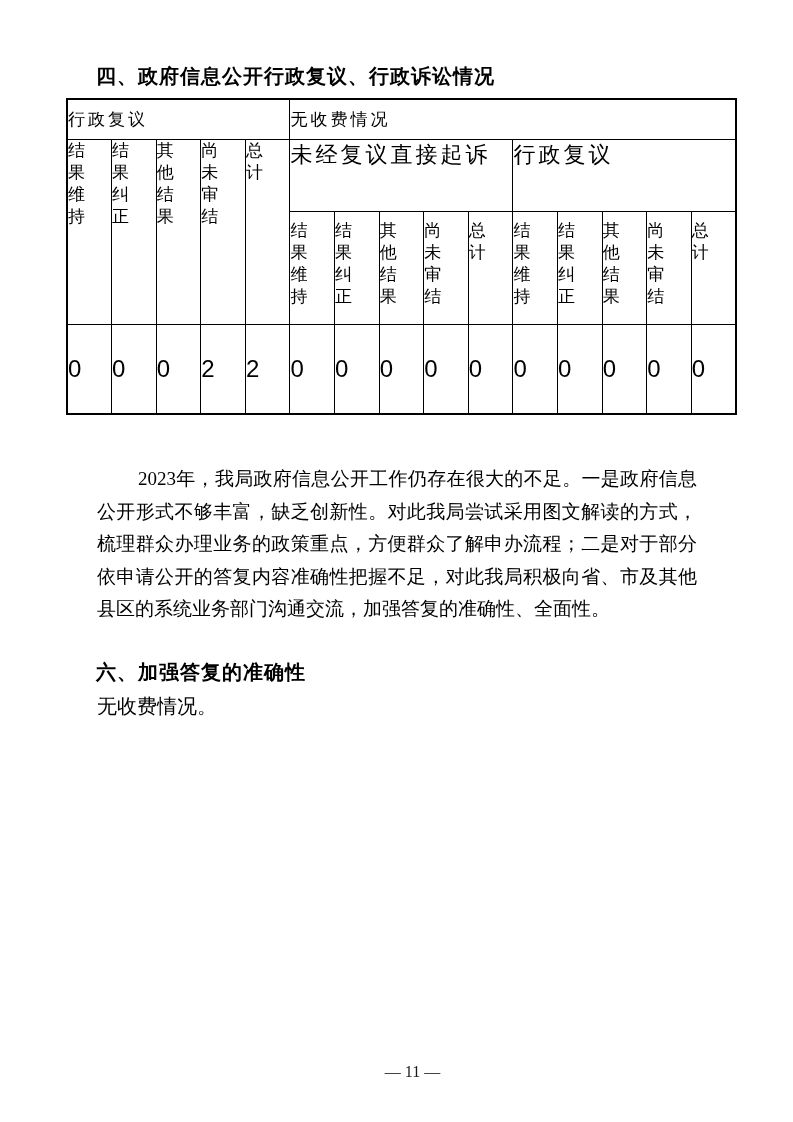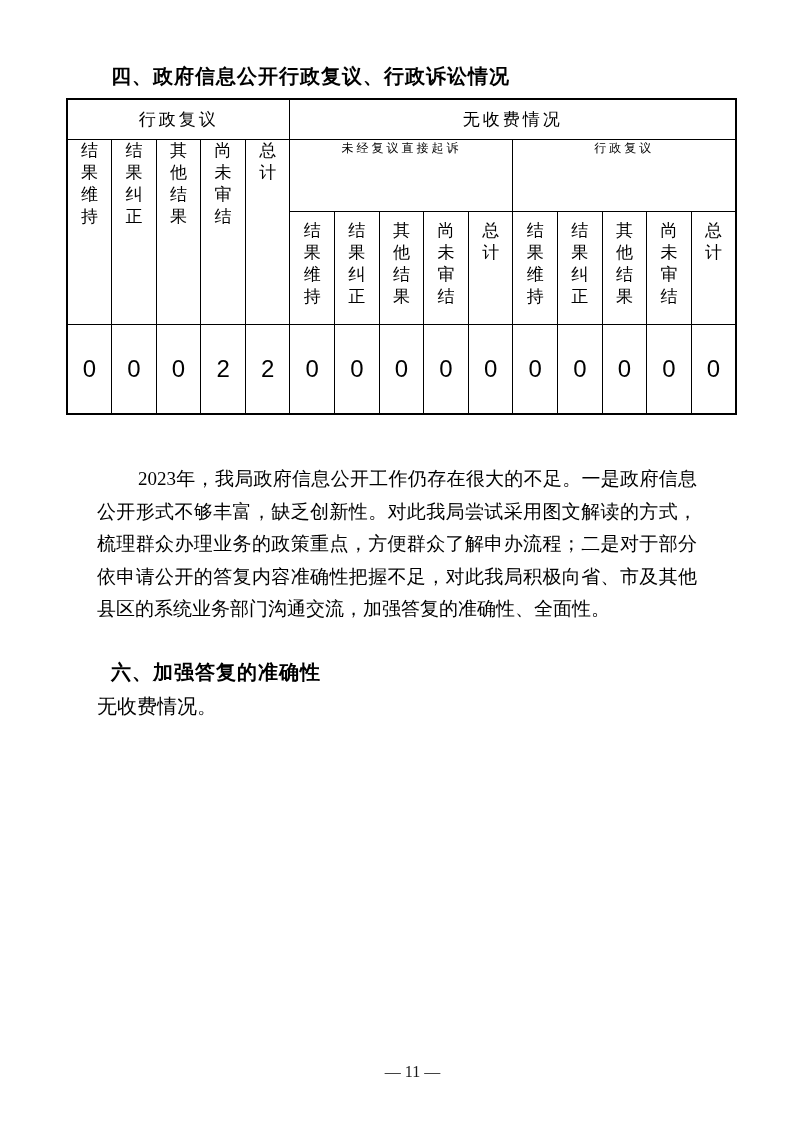--- a/index.html
+++ b/index.html
@@ -6,37 +6,36 @@
   html,body { background:#ffffff; }
   .page {
     position:relative; width:793px; height:1122px; background:#ffffff;
     color:#000; font-family:"Liberation Serif","DejaVu Serif",serif; overflow:hidden;
   }
   .h-sec {
     position:absolute; left:96px;
     font-family:Liberation Sans, sans-serif;
     font-weight:bold; font-size:20px; letter-spacing:1px; color:#000;
     white-space:nowrap;
-    margin-left:15px;
   }
   #h4 { top:63px; }
   #h5 { top:426px; }
   #h6 { top:659px; }
 
   table.stat {
     position:absolute; left:66px; top:98px; width:671px;
     border-collapse:collapse; table-layout:fixed;
     border:2px solid #000;
   }
   table.stat td {
-    border:1px solid #000; padding:0; text-align:center;
+    border:1px solid #000; padding:0; text-align:left;
     overflow:hidden; color:#000;
   }
   tr.r1 td { height:40px; font-size:17px; letter-spacing:3px; vertical-align:middle; }
-  td.grp  { height:72px; font-size:12px; letter-spacing:3px; vertical-align:top; padding-top:10px;margin-top:29px; }
+  td.grp  { height:72px; font-size:22px; letter-spacing:3px; vertical-align:top; padding-top:10px;margin-top:29px; }
   td.vcell {
     vertical-align:top; font-size:17px; line-height:22px;
     white-space:pre-line; text-align:center;
   }
   td.vtall { padding-top:12px; }   
   tr.r3 td.vcell { height:113px; padding-top:8px; }
   tr.r4 td {
     height:90px; vertical-align:middle;
     font-family:"Liberation Sans","DejaVu Sans",sans-serif;
     font-size:24px;

